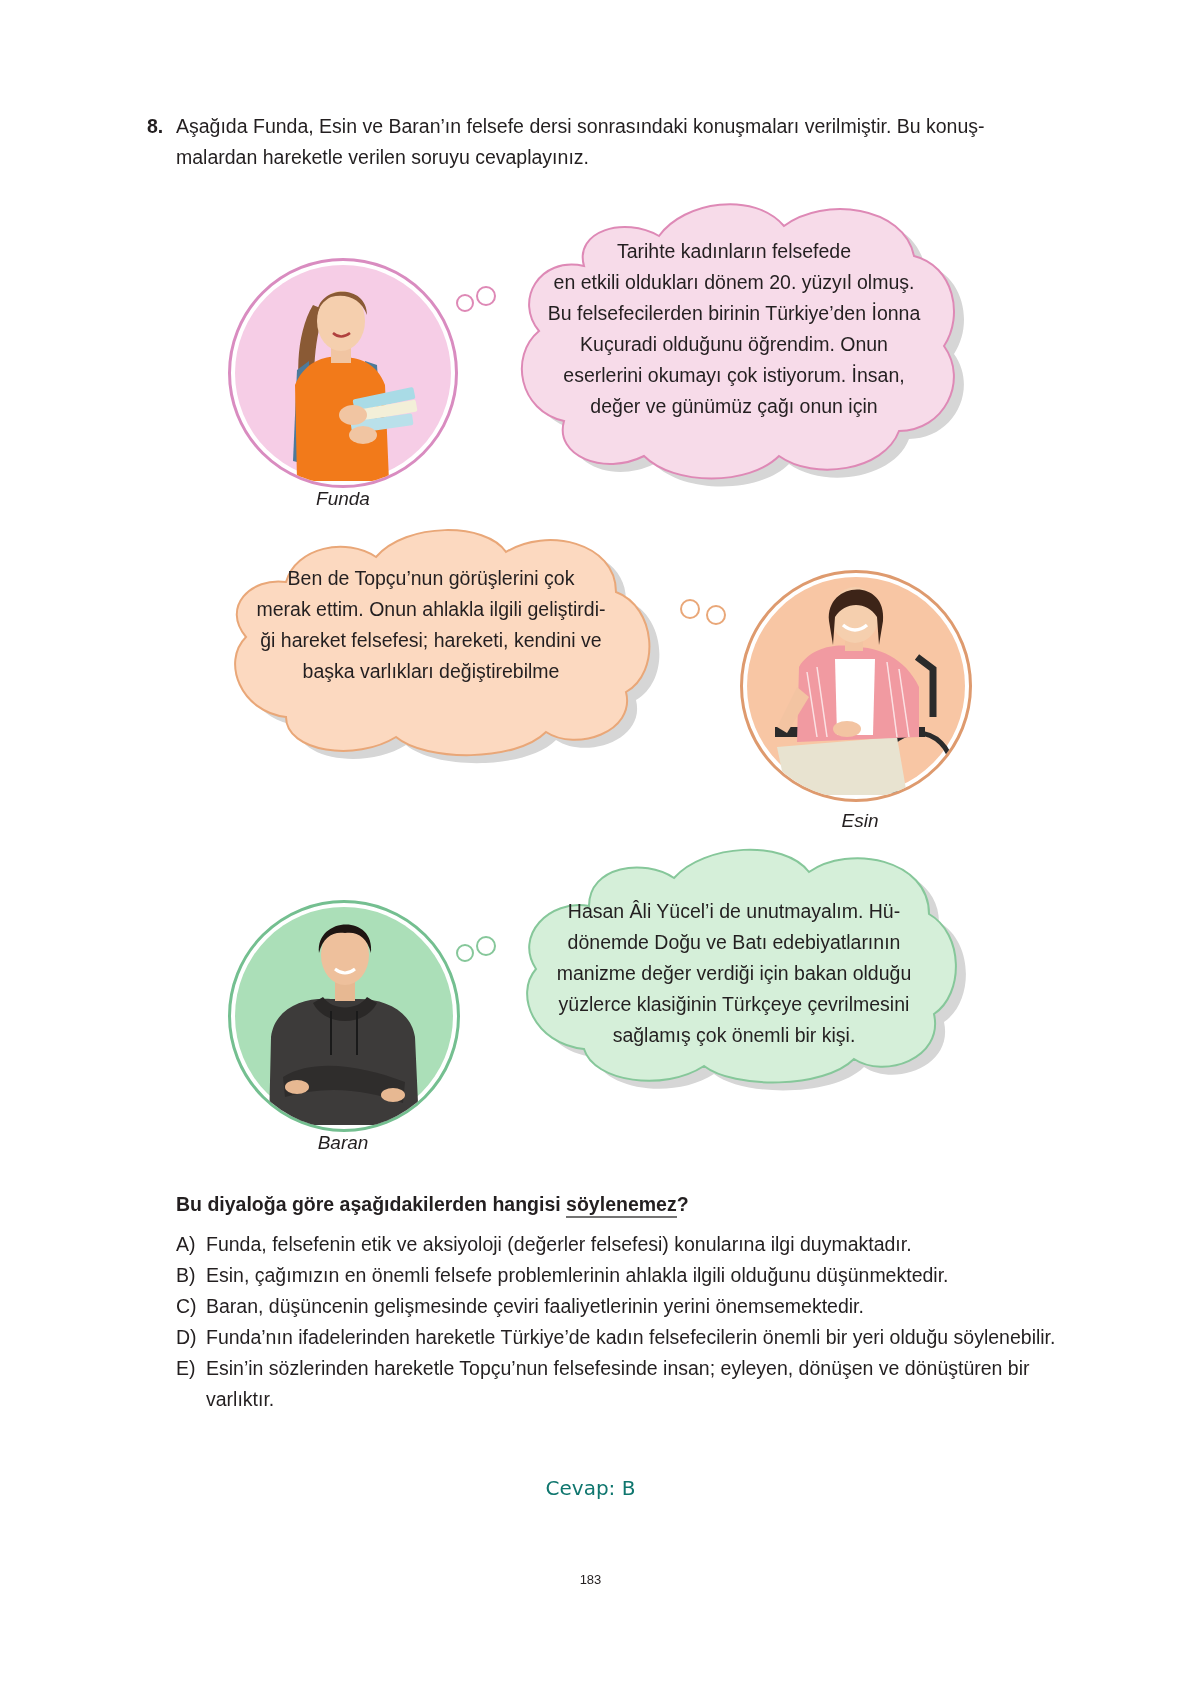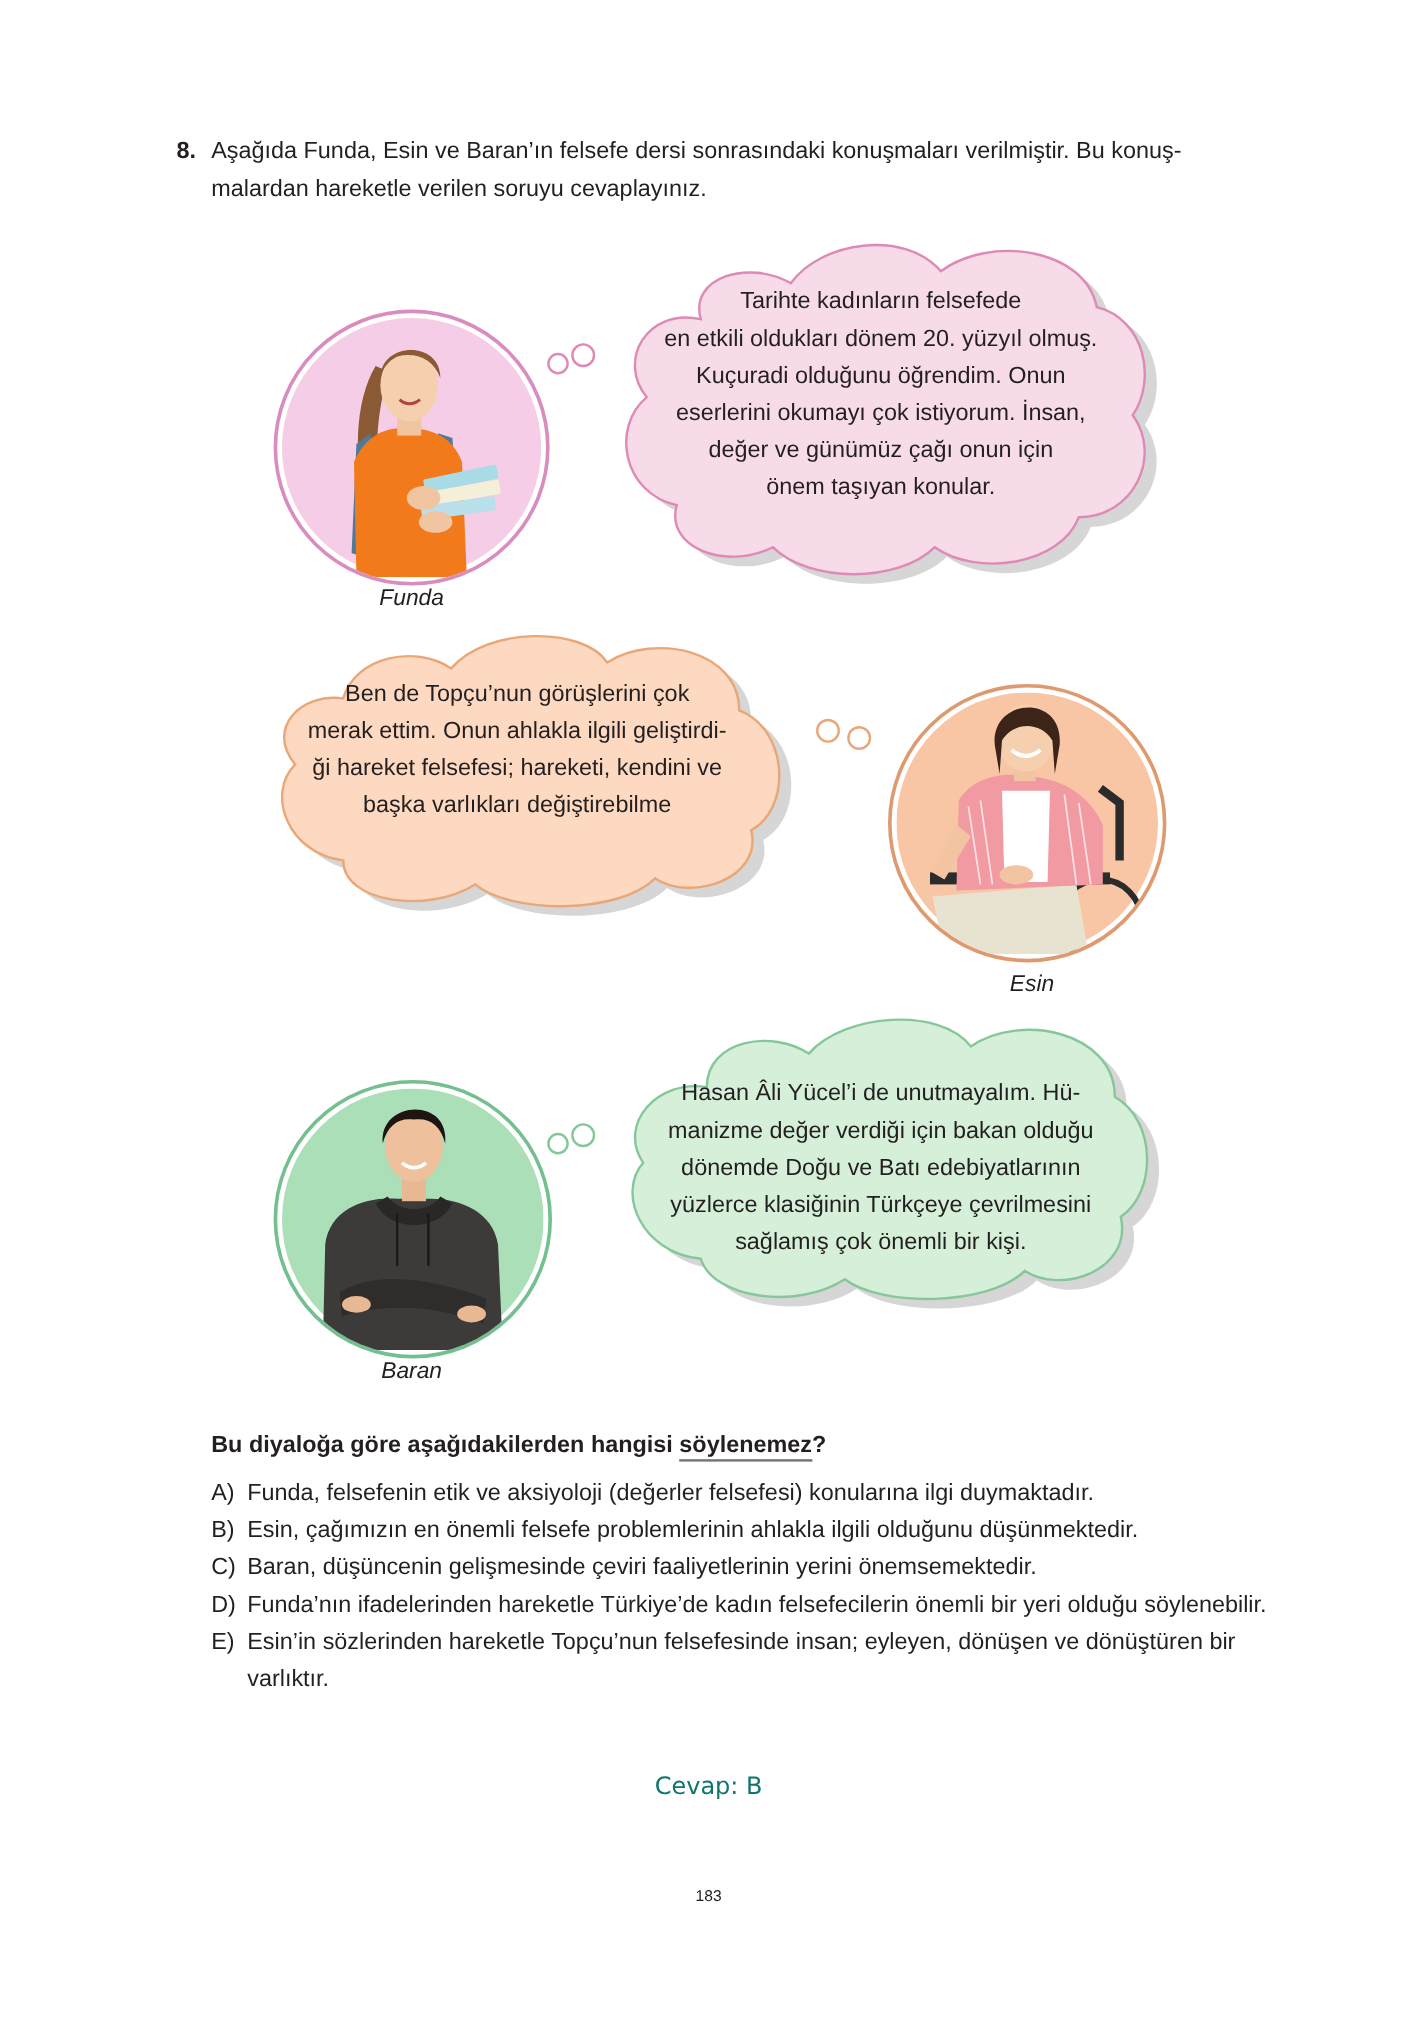--- a/index.html
+++ b/index.html
@@ -71,24 +71,24 @@
 <div class="dot" style="left:476px; top:286px; width:20px; height:20px; border:2px solid #de89b6;"></div>
 
 <div class="bubble-wrap" style="left:514px; top:196px; width:470px; height:290px;">
   <svg class="cloud" width="470" height="290" viewBox="0 0 470 290">
     <path transform="translate(10,8)" fill="#d6d6d6" d="M70 70 C60 35 110 20 145 40 C170 5 240 -5 270 30 C310 0 390 10 400 60 C440 70 450 120 430 150 C455 185 430 235 385 235 C370 275 300 285 265 260 C235 290 160 290 130 260 C90 280 40 260 50 225 C5 215 -5 160 25 135 C0 105 25 60 70 70 Z"></path>
     <path fill="#f7dbe9" stroke="#de89b6" stroke-width="2" d="M70 70 C60 35 110 20 145 40 C170 5 240 -5 270 30 C310 0 390 10 400 60 C440 70 450 120 430 150 C455 185 430 235 385 235 C370 275 300 285 265 260 C235 290 160 290 130 260 C90 280 40 260 50 225 C5 215 -5 160 25 135 C0 105 25 60 70 70 Z"></path>
   </svg>
   <div class="bubble-text" style="left:0; width:440px; top:40px;">
     <div>Tarihte kadınların felsefede</div>
     <div>en etkili oldukları dönem 20. yüzyıl olmuş.</div>
+    <div>Bu felsefecilerden birinin Türkiye’den İonna</div>
     <div>Kuçuradi olduğunu öğrendim. Onun</div>
     <div>eserlerini okumayı çok istiyorum. İnsan,</div>
     <div>değer ve günümüz çağı onun için</div>
-    <div>önem taşıyan konular.</div>
   </div>
 </div>
 
 <div class="bubble-wrap" style="left:226px; top:522px; width:440px; height:240px;">
   <svg class="cloud" width="440" height="240" viewBox="0 0 440 240">
     <path transform="translate(10,8)" fill="#d6d6d6" d="M60 60 C70 25 120 15 150 35 C180 0 260 0 280 30 C320 5 390 20 390 70 C430 85 435 150 400 170 C410 210 350 230 320 210 C290 240 200 240 170 215 C130 240 60 230 60 195 C15 190 -5 140 20 115 C-5 85 25 55 60 60 Z"></path>
     <path fill="#fcd9c0" stroke="#e9a778" stroke-width="2" d="M60 60 C70 25 120 15 150 35 C180 0 260 0 280 30 C320 5 390 20 390 70 C430 85 435 150 400 170 C410 210 350 230 320 210 C290 240 200 240 170 215 C130 240 60 230 60 195 C15 190 -5 140 20 115 C-5 85 25 55 60 60 Z"></path>
   </svg>
   <div class="bubble-text" style="left:0; width:410px; top:41px;">
     <div>Ben de Topçu’nun görüşlerini çok</div>
@@ -157,22 +157,22 @@
 <div class="dot" style="left:456px; top:944px; width:18px; height:18px; border:2px solid #86c79a;"></div>
 <div class="dot" style="left:476px; top:936px; width:20px; height:20px; border:2px solid #86c79a;"></div>
 
 <div class="bubble-wrap" style="left:514px; top:844px; width:460px; height:250px;">
   <svg class="cloud" width="460" height="250" viewBox="0 0 460 250">
     <path transform="translate(10,8)" fill="#d6d6d6" d="M75 62 C75 22 130 14 160 34 C190 0 270 -5 295 28 C335 0 415 15 415 70 C450 90 450 150 420 170 C430 215 370 235 340 215 C310 245 220 245 190 222 C150 248 80 238 70 205 C20 200 0 150 22 125 C0 92 35 55 75 62 Z"></path>
     <path fill="#d5efd9" stroke="#86c79a" stroke-width="2" d="M75 62 C75 22 130 14 160 34 C190 0 270 -5 295 28 C335 0 415 15 415 70 C450 90 450 150 420 170 C430 215 370 235 340 215 C310 245 220 245 190 222 C150 248 80 238 70 205 C20 200 0 150 22 125 C0 92 35 55 75 62 Z"></path>
   </svg>
   <div class="bubble-text" style="left:0; width:440px; top:52px;">
     <div>Hasan Âli Yücel’i de unutmayalım. Hü-</div>
+    <div>dönemde Doğu ve Batı edebiyatlarının</div>
     <div>manizme değer verdiği için bakan olduğu</div>
-    <div>dönemde Doğu ve Batı edebiyatlarının</div>
     <div>yüzlerce klasiğinin Türkçeye çevrilmesini</div>
     <div>sağlamış çok önemli bir kişi.</div>
   </div>
 </div>
 
 <div class="abs question">
   <span>Bu diyaloğa göre aşağıdakilerden hangisi </span><span class="ul">söylenemez</span><span>?</span>
 </div>
 
 <div class="abs options">

